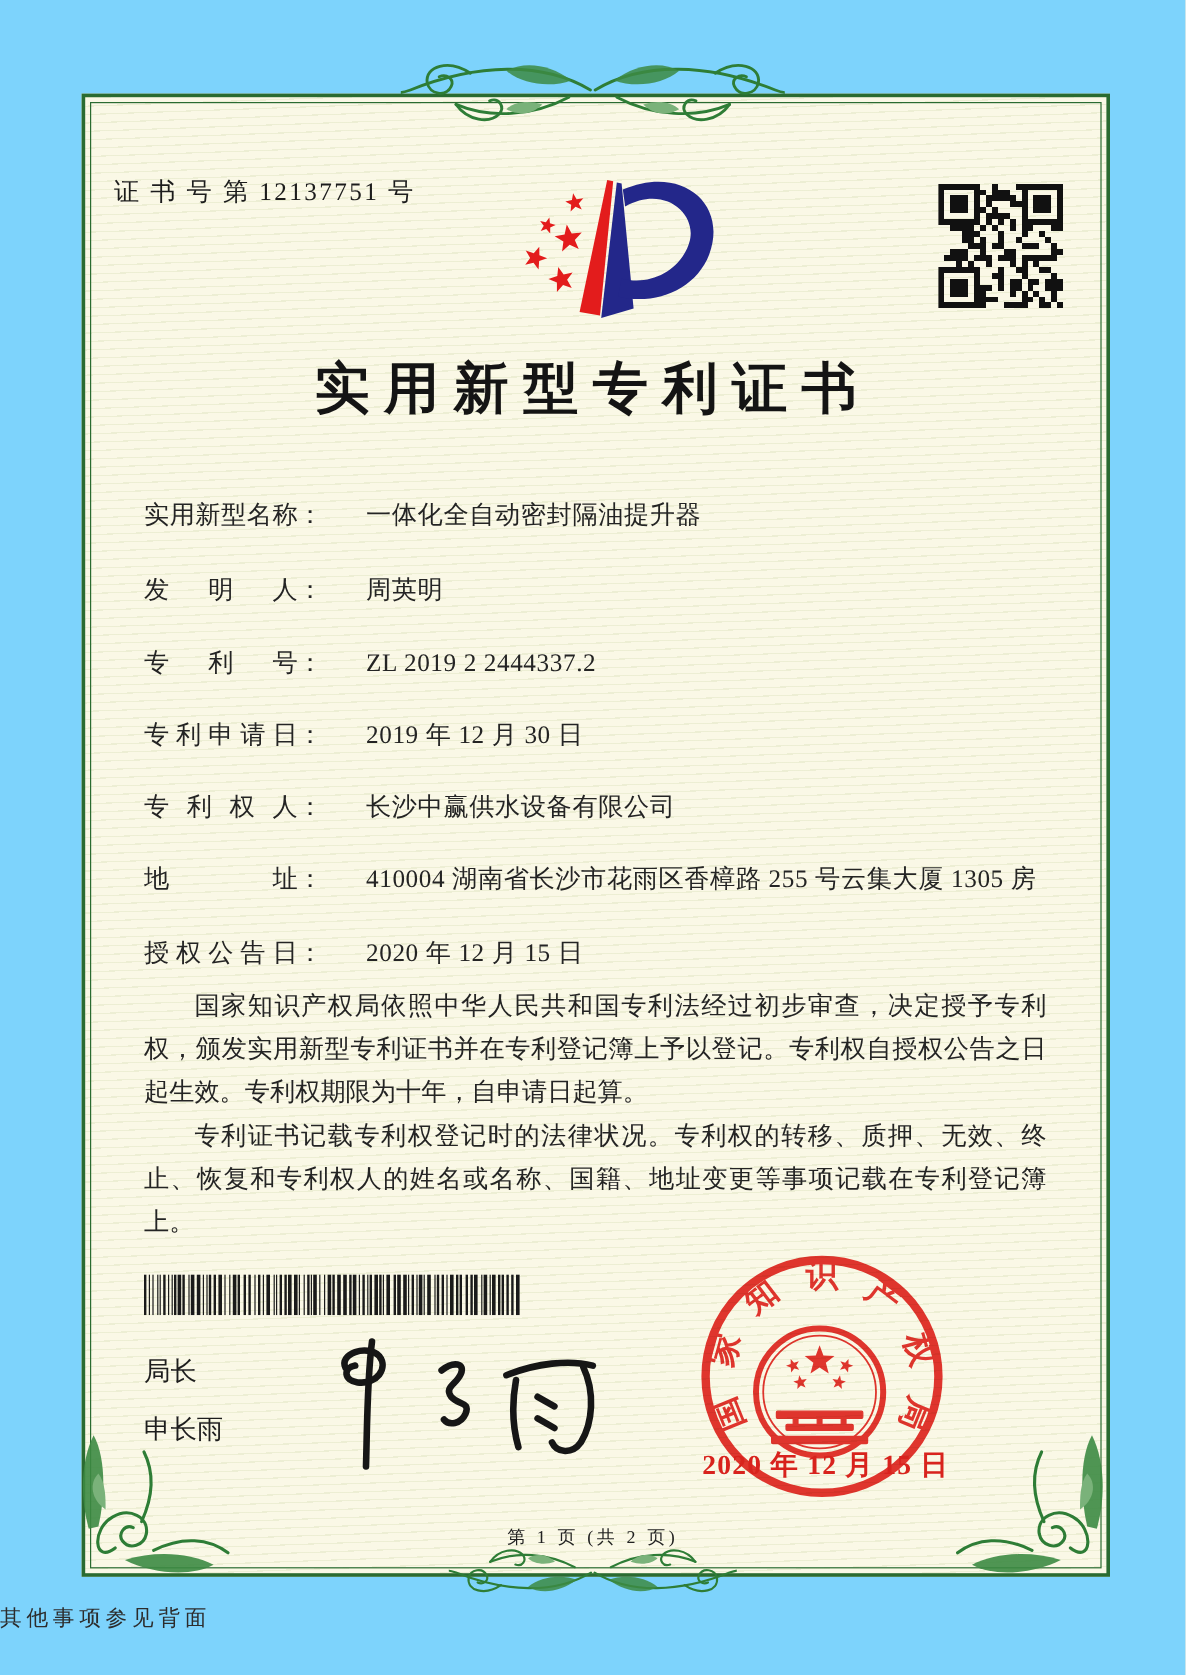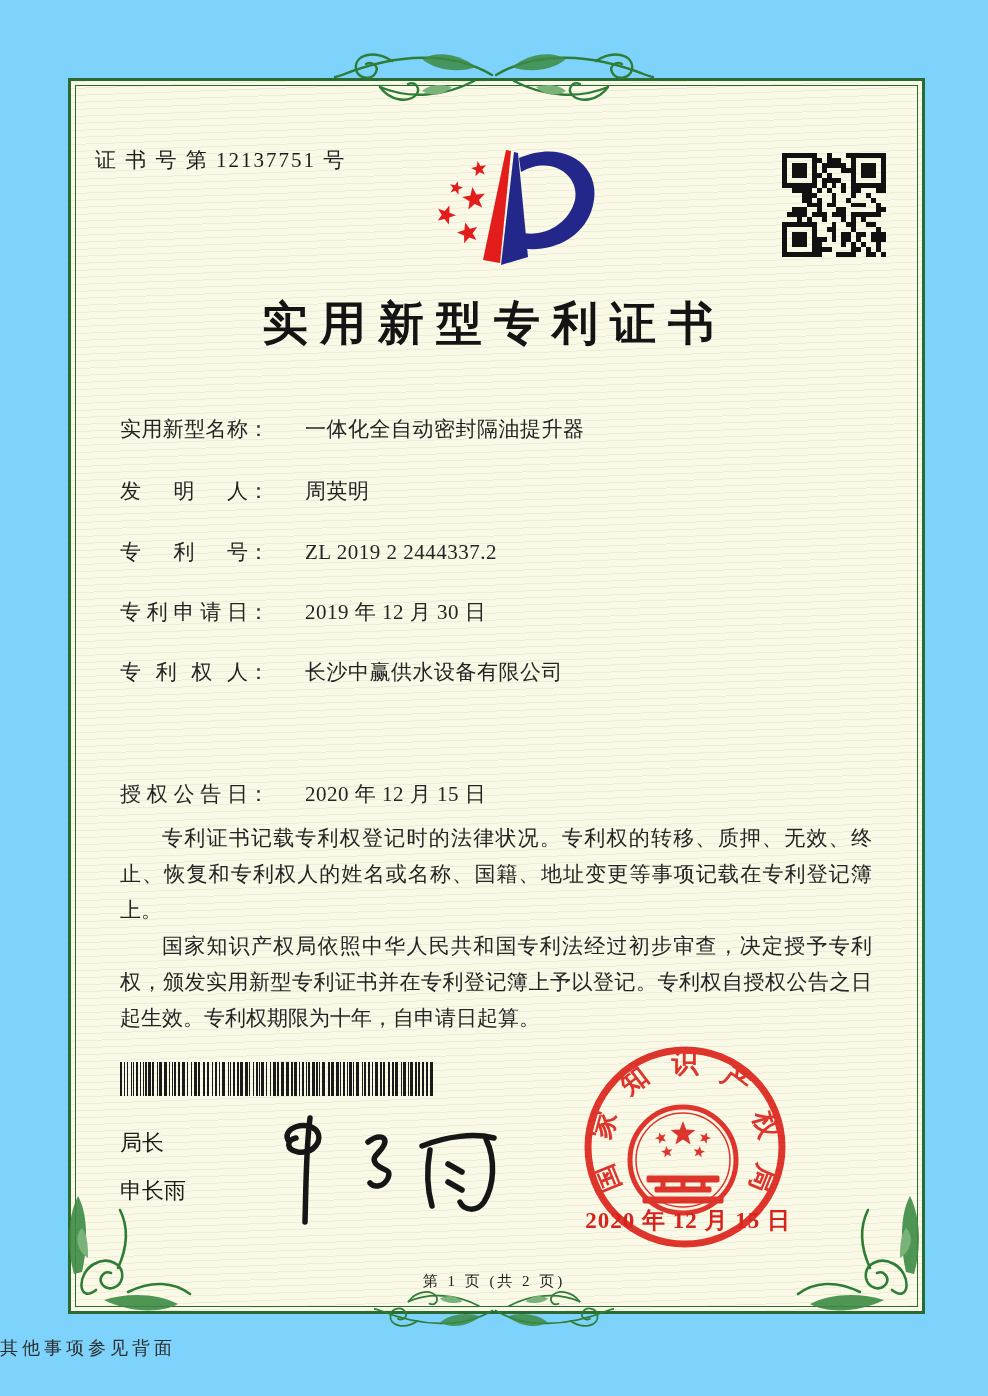--- a/index.html
+++ b/index.html
@@ -344,29 +344,32 @@
   </div>
   <div class="fieldrow" style="top:538px">
     <span class="flabel">专利号</span><span class="fcolon">：</span><span class="fvalue">ZL 2019 2 2444337.2</span>
   </div>
   <div class="fieldrow" style="top:598px">
     <span class="flabel">专利申请日</span><span class="fcolon">：</span><span class="fvalue">2019 年 12 月 30 日</span>
   </div>
   <div class="fieldrow" style="top:658px">
     <span class="flabel">专利权人</span><span class="fcolon">：</span><span class="fvalue">长沙中赢供水设备有限公司</span>
   </div>
+  <div class="fieldrow" style="top:718px">
+    <span class="flabel">地址</span><span class="fcolon">：</span><span class="fvalue">410004  湖南省长沙市花雨区香樟路 255 号云集大厦 1305 房</span>
+  </div>
   <div class="fieldrow" style="top:780px;width:760px">
     <span>
       <span class="flabel">授权公告日</span><span class="fcolon">：</span><span class="fvalue">2020 年 12 月 15 日</span>
     </span>
   </div>
 
   <div class="paras">
+    <p>国家知识产权局依照中华人民共和国专利法经过初步审查，决定授予专利权，颁发实用新型专利证书并在专利登记簿上予以登记。专利权自授权公告之日起生效。专利权期限为十年，自申请日起算。</p>
     <p>专利证书记载专利权登记时的法律状况。专利权的转移、质押、无效、终止、恢复和专利权人的姓名或名称、国籍、地址变更等事项记载在专利登记簿上。</p>
-    <p>国家知识产权局依照中华人民共和国专利法经过初步审查，决定授予专利权，颁发实用新型专利证书并在专利登记簿上予以登记。专利权自授权公告之日起生效。专利权期限为十年，自申请日起算。</p>
   </div>
 
   <svg class="barcode" id="barcode" viewBox="0 0 320 34" preserveAspectRatio="none">
       <rect x="2" y="0" width="2" height="34" fill="#1a1a1a"></rect>
       <rect x="6" y="0" width="1" height="34" fill="#1a1a1a"></rect>
       <rect x="9" y="0" width="1" height="34" fill="#1a1a1a"></rect>
       <rect x="13" y="0" width="1" height="34" fill="#1a1a1a"></rect>
       <rect x="15" y="0" width="1" height="34" fill="#1a1a1a"></rect>
       <rect x="18" y="0" width="2" height="34" fill="#1a1a1a"></rect>
       <rect x="22" y="0" width="1" height="34" fill="#1a1a1a"></rect>

